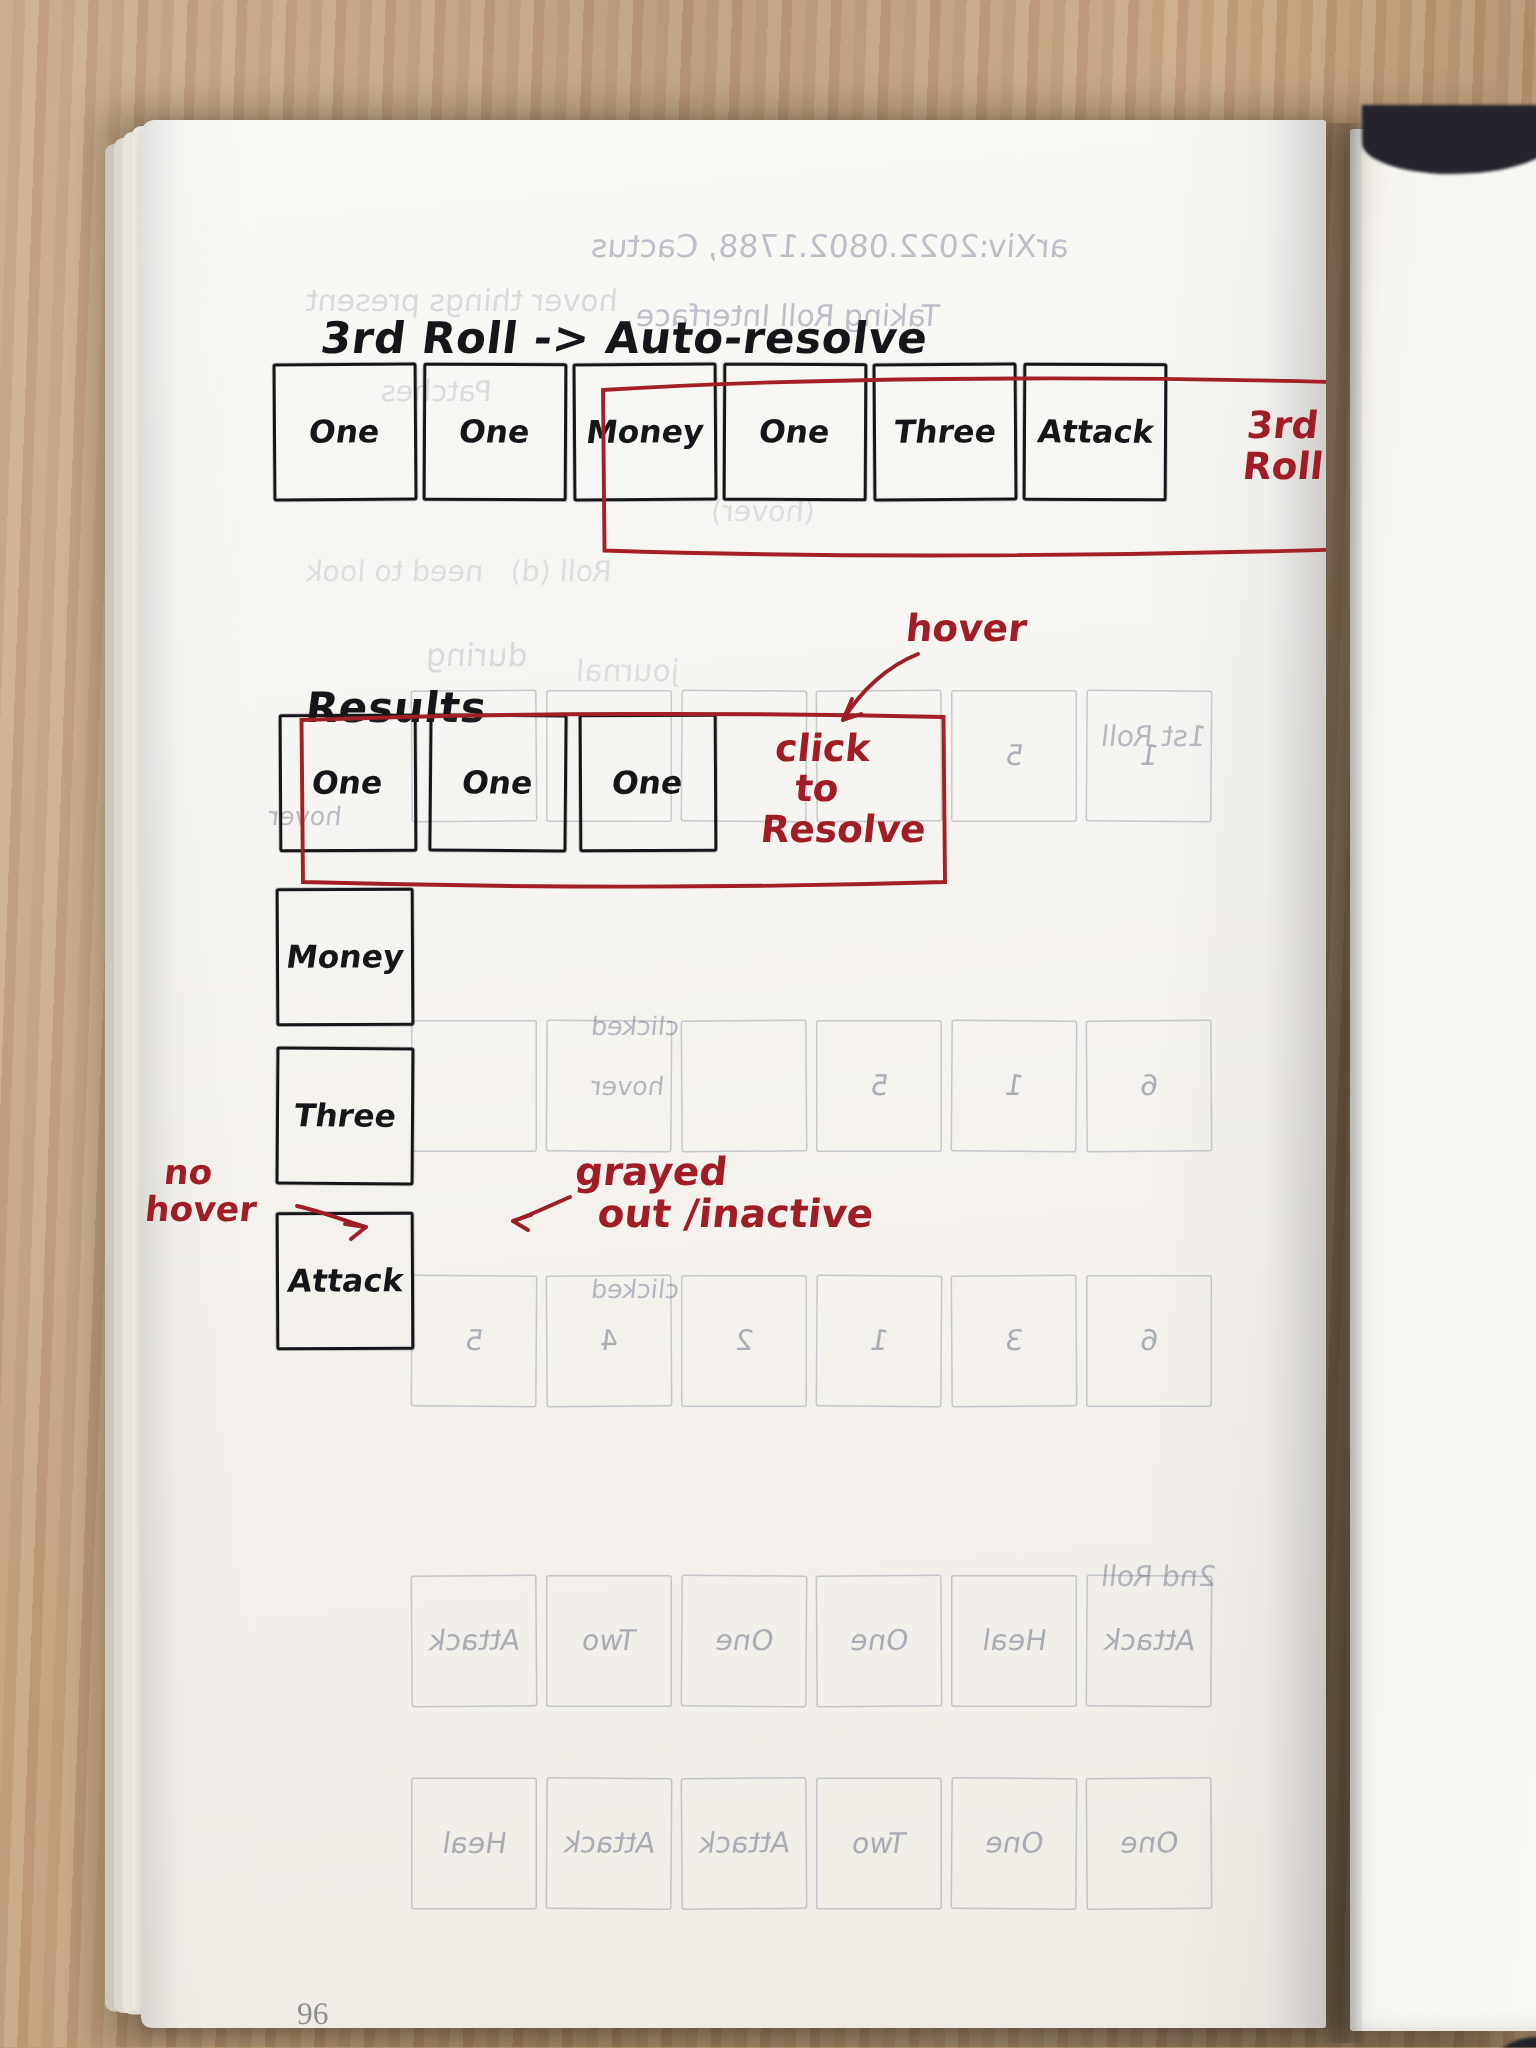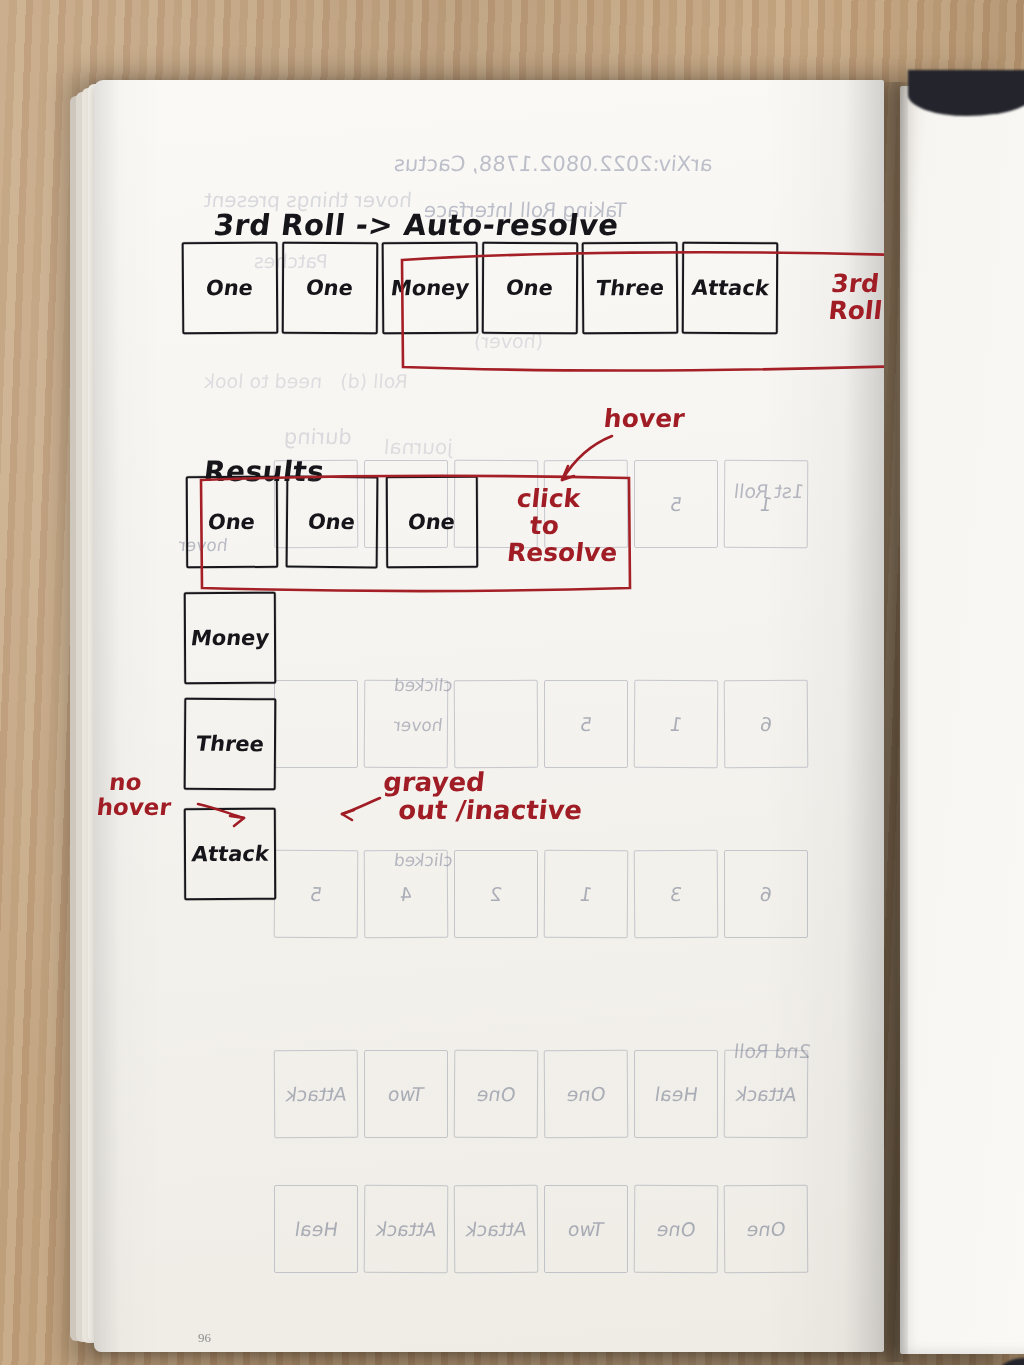--- a/index.html
+++ b/index.html
@@ -115,21 +115,21 @@
   }
   .glabel{
     position:absolute;color:rgba(75,85,115,.38);font-size:19px;
     transform:scaleX(-1) skewX(6deg);white-space:nowrap;
   }
   .gtop{
     position:absolute;color:rgba(80,90,125,.36);font-size:19px;
     transform:scaleX(-1) skewX(4deg);white-space:nowrap;
   }
   #pagenum{
-    position:absolute;left:104px;top:1250px;font-size:13px;color:#8e8e8e;
+    position:absolute;left:104px;top:1250px;font-size:21px;color:#8e8e8e;
     font-family:"Liberation Serif", serif;
   }
   svg{overflow:visible;}
 </style>
 </head>
 <body>
 
 <div id="desk"></div>
 
 <div id="notebook">

